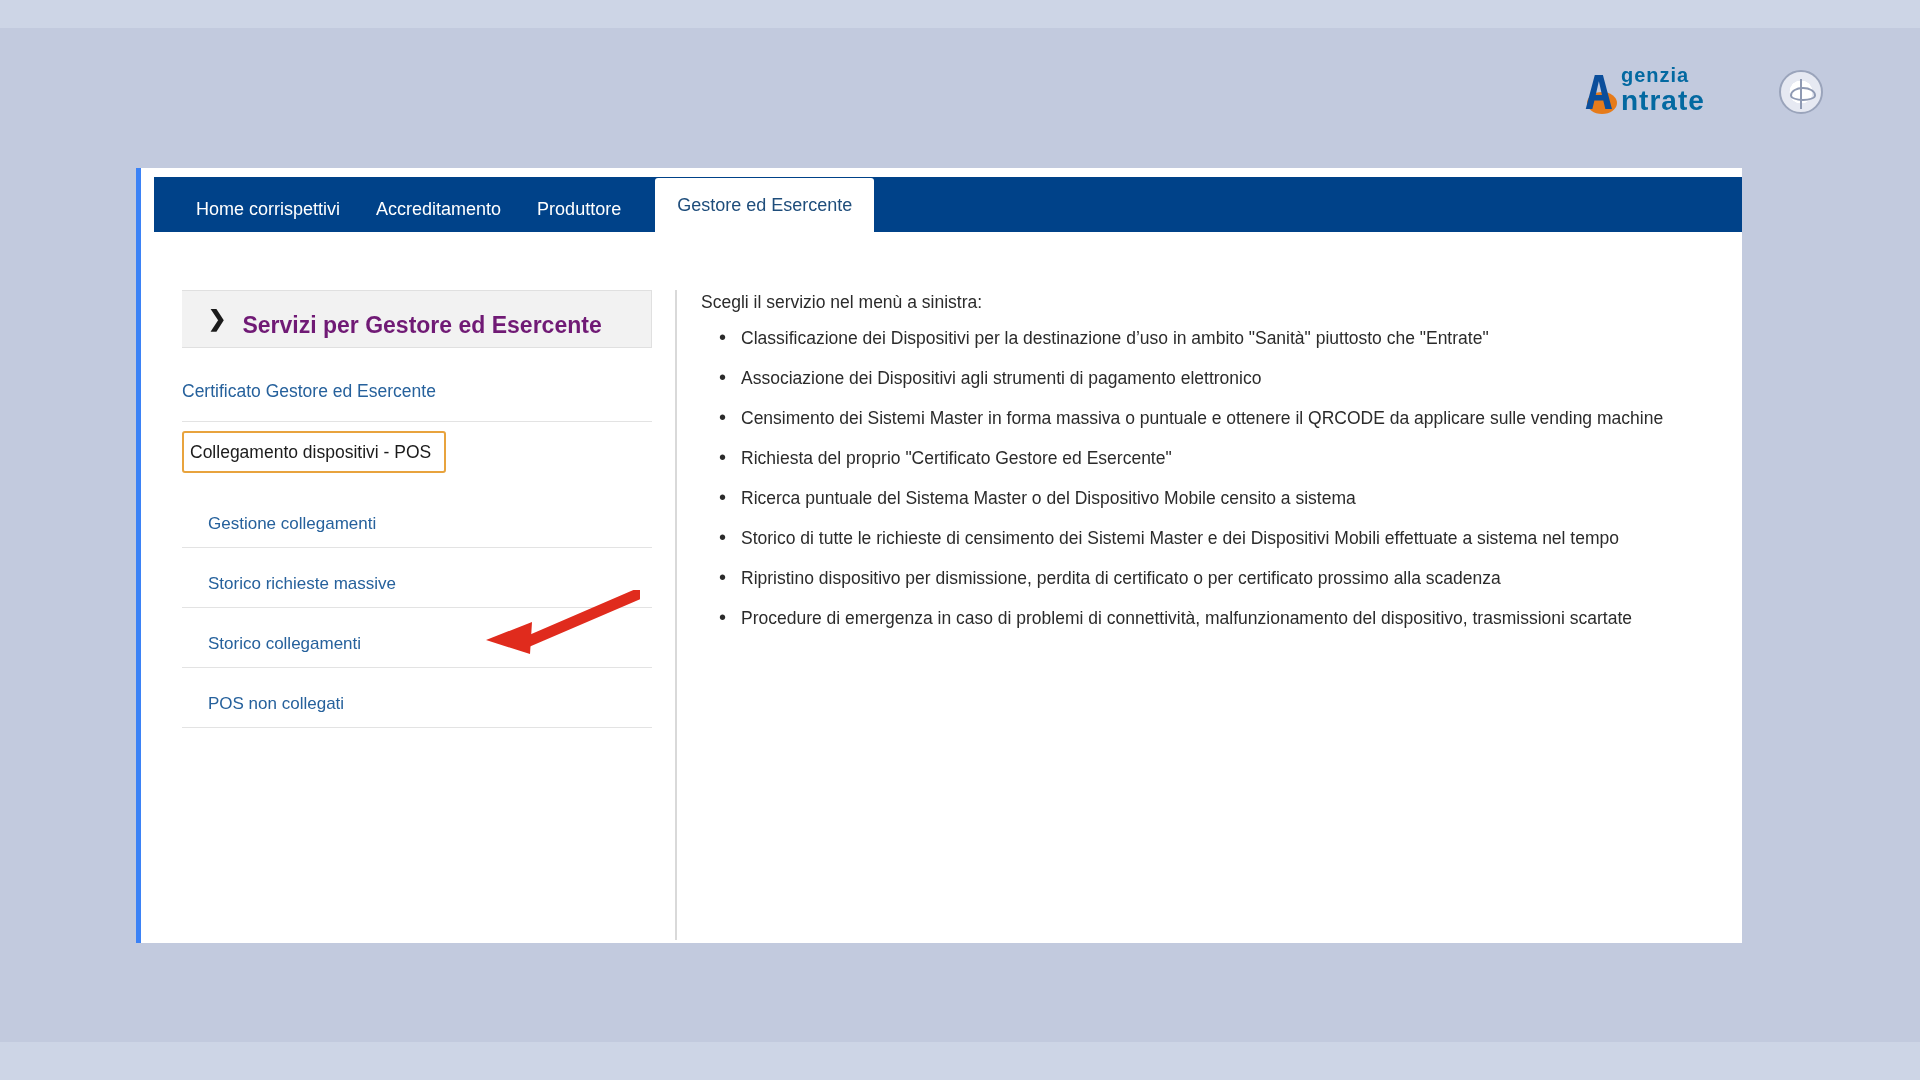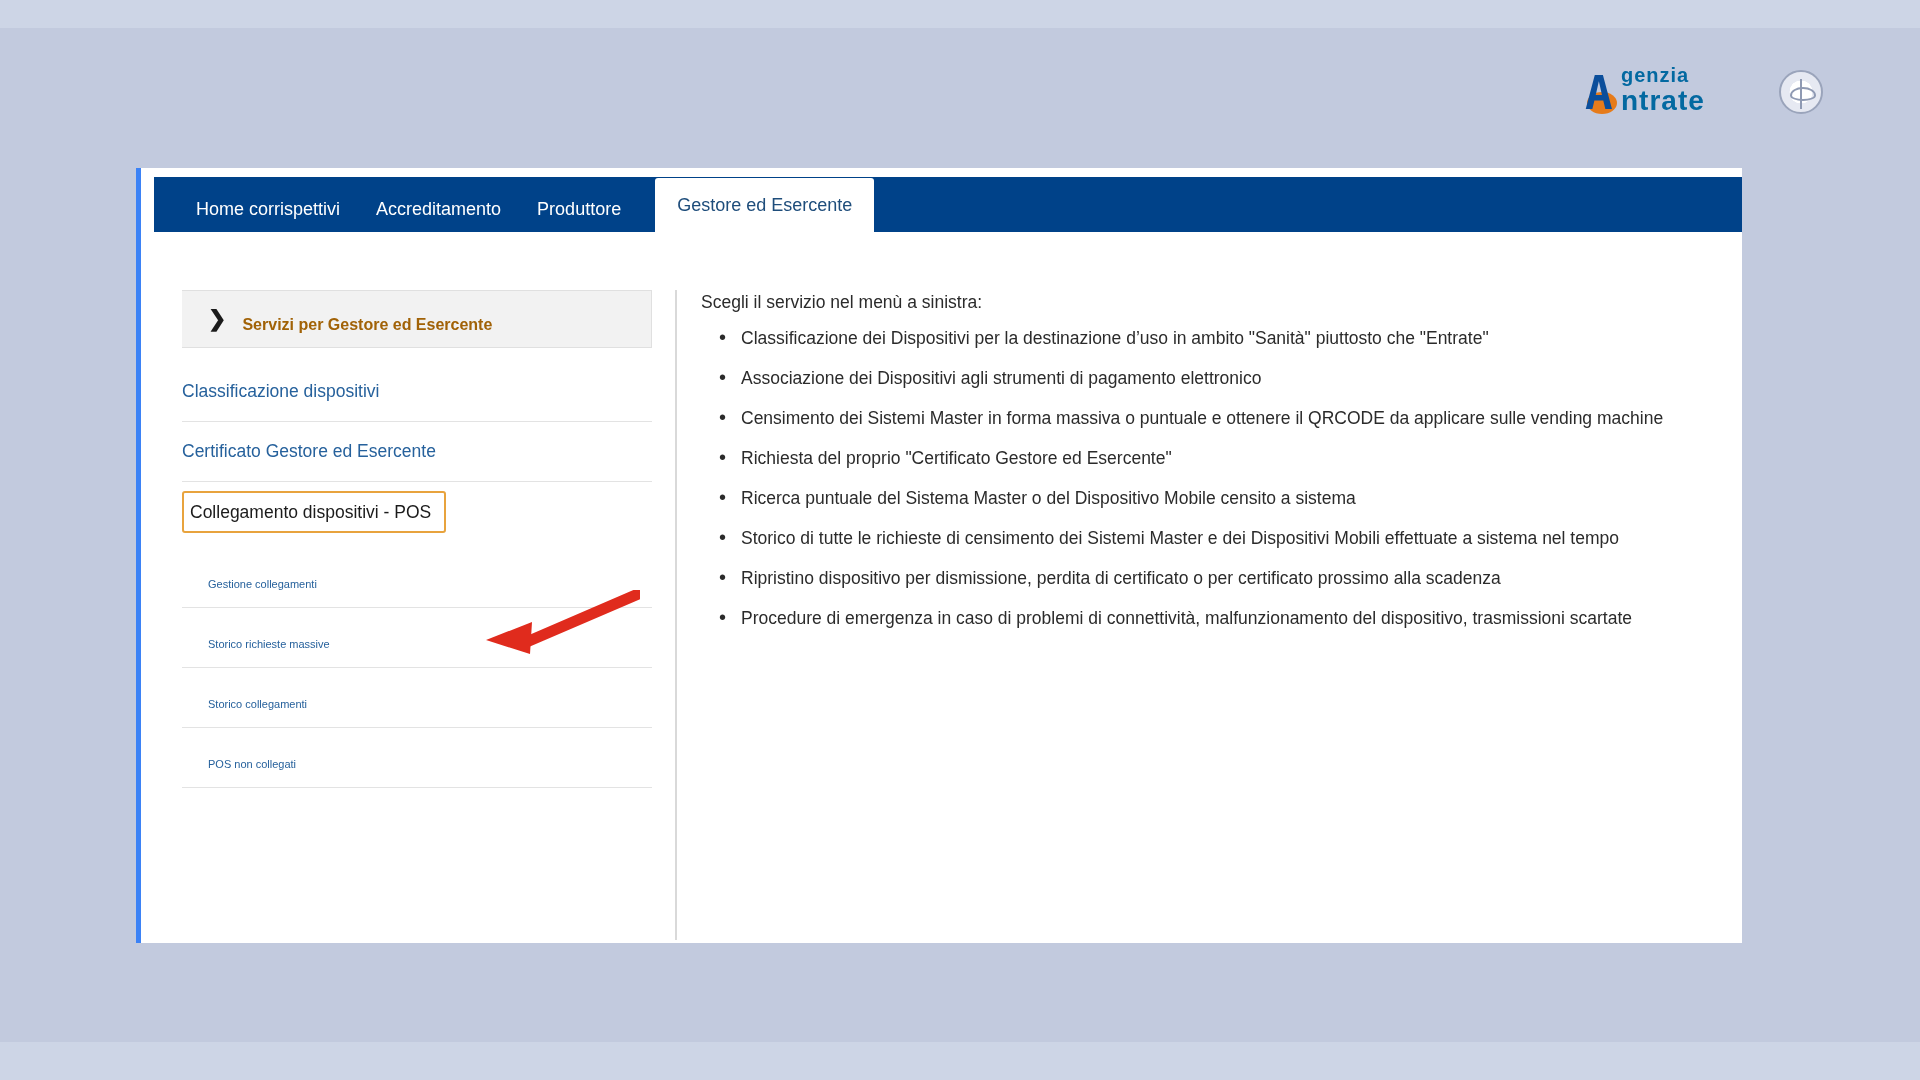--- a/index.html
+++ b/index.html
@@ -166,44 +166,44 @@
     width: 470px;
   }
   .sidebar-header .chev {
     color: #1b1b1b;
     font-size: 22px;
     font-weight: bold;
     margin-right: 16px;
     line-height: 1;
   }
   .sidebar-header .title {
-    font-size: 16px;
+    font-size: 23px;
     font-weight: bold;
-    color: #a16207;
+    color: #701a75;
     margin-top: 12px;
   }
   .menu {
     margin: 14px 0 0 28px;
     width: 470px;
   }
   .menu-item {
     border-bottom: 1px solid #e3e3e3;
     height: 60px;
     display: flex;
     align-items: center;
     box-sizing: border-box;
   }
   .menu-item a {
     color: #26619c;
     font-size: 17.5px;
     text-decoration: none;
     cursor: pointer;
   }
   .menu-item.sub { padding-left: 26px; }
-  .menu-item.sub a { font-size: 11px; margin-top: 12px; }
+  .menu-item.sub a { font-size: 17px; margin-top: 12px; }
   .menu-item.highlighted {
     border: 2px solid #e8a33d;
     border-radius: 3px;
     height: 42px;
     width: 264px;
     padding: 0 6px;
     margin-top: 9px;
     margin-bottom: 15px;
     box-sizing: border-box;
   }
@@ -281,23 +281,20 @@
         <div class="nav-item active">Gestore ed Esercente</div>
       </div>
     </div>
 
     <div class="sidebar">
       <div class="sidebar-header">
         <span class="chev">❯</span>
         <span class="title">Servizi per Gestore ed Esercente</span>
       </div>
       <div class="menu">
-        <div class="menu-item">
-          <a>Classificazione dispositivi</a>
-        </div>
         <div class="menu-item">
           <a>Certificato Gestore ed Esercente</a>
         </div>
         <div class="menu-item highlighted">
           <a>Collegamento dispositivi - POS</a>
         </div>
         <div class="menu-item sub">
           <a>Gestione collegamenti</a>
         </div>
         <div class="menu-item sub">

